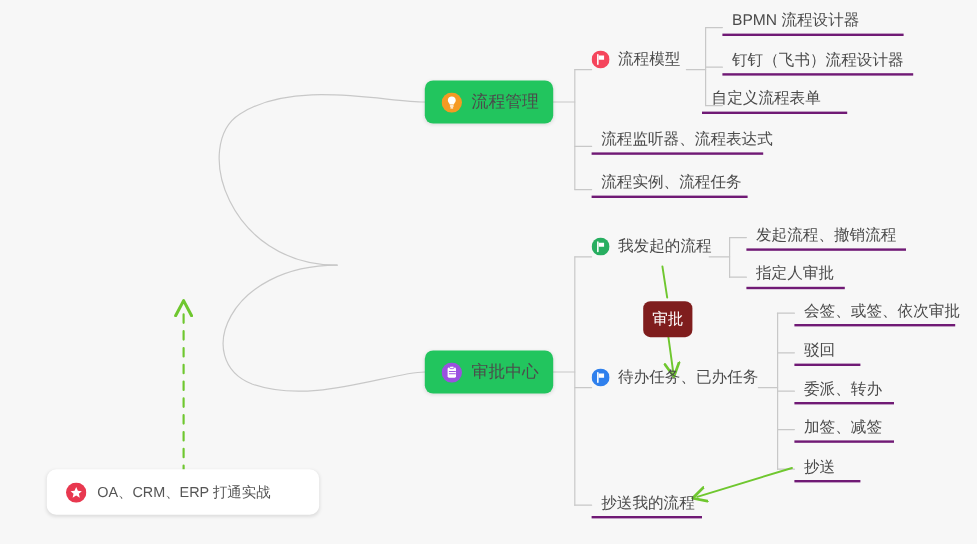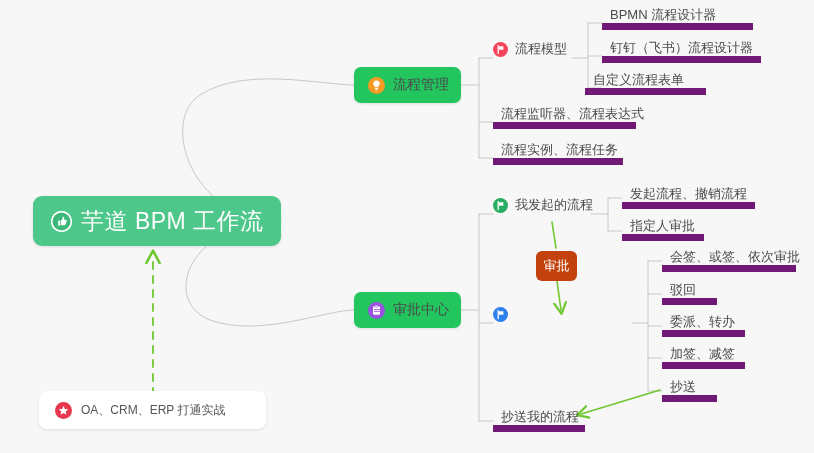--- a/index.html
+++ b/index.html
@@ -86,36 +86,36 @@
 
   
   .leaf-node {
     position: absolute;
     display: flex;
     align-items: center;
     gap: 7px;
     box-sizing: border-box;
     padding-left: 8px;
     padding-bottom: 2px;
-    border-bottom: 7px solid #701a75;
+    border-bottom: 2px solid #701a75;
     white-space: nowrap;
   }
   .leaf-label {
     color: #4b4b4b;
     font-size: 13px;
     white-space: nowrap;
   }
 
   
   .badge-node {
     position: absolute;
     display: flex;
     align-items: center;
     justify-content: center;
-    background: #c2410c;
+    background: #7f1d1d;
     border-radius: 6px;
     box-sizing: border-box;
   }
   .badge-label {
     color: #ffffff;
     font-size: 13px;
     white-space: nowrap;
   }
 
   
@@ -191,33 +191,20 @@
 
     <g fill="none" stroke="#6fc72f" stroke-width="1.6" stroke-linecap="round">
       <path d="M 660 390 L 581 414" marker-end="url(#arrow-green)"></path>
     </g>
 
     <g fill="none" stroke="#6fc72f" stroke-width="1.8" stroke-linecap="round" stroke-dasharray="7 7">
       <path d="M 153 395 L 153 255" marker-end="url(#arrow-green)"></path>
     </g>
   </svg>
 
-  <div class="root-node" style="left:33px; top:196px; width:248px; height:50px;">
-    <span class="icon icon-root">
-      <svg width="21" height="21" viewBox="0 0 21 21">
-        <circle cx="10.5" cy="10.5" r="10.5" fill="#ffffff"></circle>
-        <circle cx="10.5" cy="10.5" r="9" fill="#3cb878"></circle>
-        <path d="M7.2 9.6 h1.9 v5.0 H7.2 z" fill="#ffffff"></path>
-        <path d="M9.8 9.6 c0 0 1.3-0.6 1.6-1.8 c0.2-0.9 0-1.9 0.8-2.0 c0.8-0.1 1.2 0.6 1.1 1.6
-                 c-0.1 0.8-0.5 1.4-0.5 1.4 h2.0 c0.7 0 1.1 0.6 0.9 1.2 l-1.0 3.4
-                 c-0.2 0.5-0.6 0.8-1.1 0.8 H9.8 z" fill="#ffffff"></path>
-      </svg>
-    </span>
-    <span class="root-label">芋道 BPM 工作流</span>
-  </div>
 
   <div class="branch-node" style="left:354px; top:67px; width:107px; height:36px;">
     <span class="icon icon-md">
       <svg width="17" height="17" viewBox="0 0 17 17">
         <circle cx="8.5" cy="8.5" r="8.5" fill="#f59a23"></circle>
         <path d="M8.5 3.4 c-2.0 0-3.3 1.4-3.3 3.2 c0 1.3 0.8 2.0 1.2 2.6 c0.2 0.3 0.3 0.6 0.3 0.9
                  h3.6 c0-0.3 0.1-0.6 0.3-0.9 c0.4-0.6 1.2-1.3 1.2-2.6 c0-1.8-1.3-3.2-3.3-3.2 z" fill="#ffffff"></path>
         <rect x="6.9" y="10.8" width="3.2" height="1.1" rx="0.5" fill="#ffffff"></rect>
         <rect x="7.3" y="12.4" width="2.4" height="1.0" rx="0.5" fill="#ffffff"></rect>
       </svg>
@@ -292,20 +279,21 @@
   </div>
 
   <div class="leaf-node" style="left:493px; top:306px; width:139px; height:18px; border-bottom:none; padding-left:0;">
     <span class="icon icon-sm">
       <svg width="15" height="15" viewBox="0 0 15 15">
         <circle cx="7.5" cy="7.5" r="7.5" fill="#2f80ed"></circle>
         <path d="M5.2 3.6 v8.0" stroke="#ffffff" stroke-width="1.3" stroke-linecap="round"></path>
         <path d="M5.9 4.3 h4.5 v3.4 H5.9 z" fill="#ffffff"></path>
       </svg>
     </span>
+    <span class="leaf-label">待办任务、已办任务</span>
   </div>
 
   <div class="leaf-node" style="left:662px; top:250px; width:134px; height:22px;">
     <span class="leaf-label">会签、或签、依次审批</span>
   </div>
 
   <div class="leaf-node" style="left:662px; top:283px; width:55px; height:22px;">
     <span class="leaf-label">驳回</span>
   </div>
 

